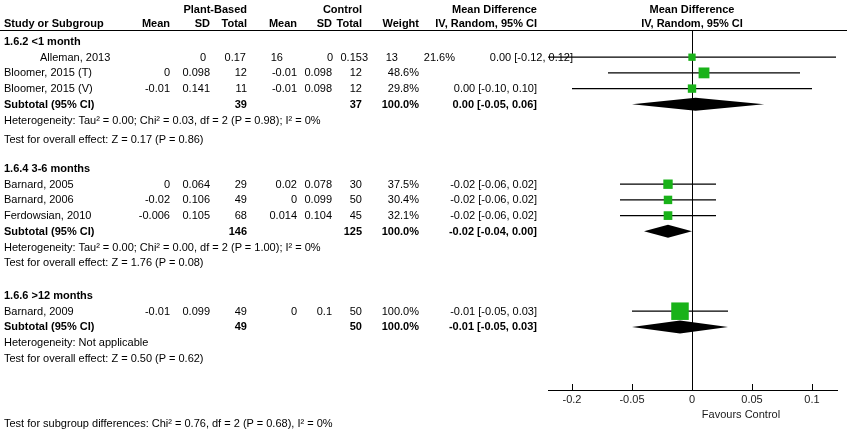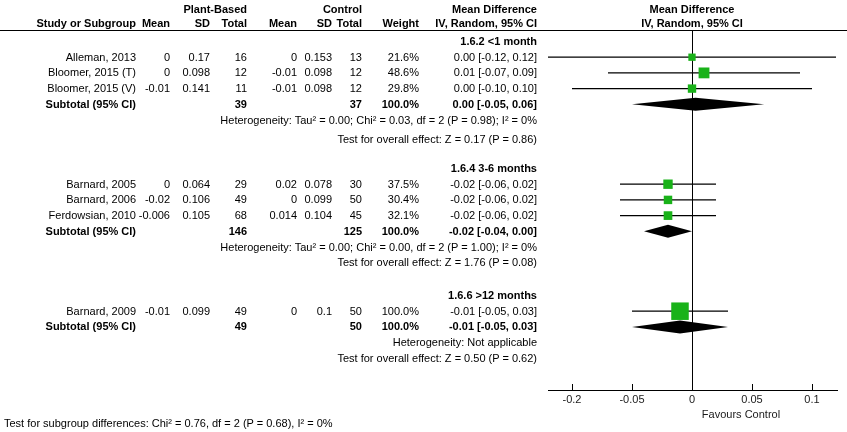--- a/index.html
+++ b/index.html
@@ -7,21 +7,21 @@
     position:relative;width:847px;height:432px;background:#ffffff;
     font-family:"Liberation Sans",sans-serif;font-size:11px;color:#000;
     overflow:hidden;
   }
   .grid-row{
     position:absolute;left:0;width:537px;height:15px;line-height:15px;
     display:grid;grid-template-columns:136px 34px 40px 37px 50px 35px 30px 57px 118px;
     white-space:nowrap;
   }
   .grid-row .cell{text-align:right;overflow:visible;}
-  .grid-row .c-study{text-align:right;padding-left:4px;}
+  .grid-row .c-study{text-align:left;padding-left:4px;}
   .bold{font-weight:bold;}
   .textrow{
     position:absolute;left:4px;height:15px;line-height:15px;white-space:nowrap;
   }
   .hdr-span{text-align:center;}
   .plot-hdr{
     position:absolute;left:692px;transform:translateX(-50%);
     font-weight:bold;white-space:nowrap;height:14px;line-height:14px;
   }
   .ticklabel{
@@ -59,41 +59,40 @@
     <span class="cell">IV, Random, 95% CI</span>
   </div>
 
   <div class="plot-hdr" style="top:2px;">Mean Difference</div>
   <div class="plot-hdr" style="top:16px;">IV, Random, 95% CI</div>
 
   <div id="table-layer">
       <div class="grid-row bold" style="top: 34px;">
         <span class="cell c-study" style="grid-column: 1 / -1;">1.6.2 &lt;1 month</span>
       </div>
-      <div class="grid-row" style="top: 49.7px;">
+      <div class="grid-row" style="top: 49.7px; padding-left: 36px;">
         <span class="cell c-study">Alleman, 2013</span>
         <span class="cell">0</span>
         <span class="cell">0.17</span>
         <span class="cell">16</span>
         <span class="cell">0</span>
         <span class="cell">0.153</span>
         <span class="cell">13</span>
         <span class="cell">21.6%</span>
         <span class="cell">0.00 [-0.12, 0.12]</span>
       </div>
       <div class="grid-row" style="top: 65.4px;">
         <span class="cell c-study">Bloomer, 2015 (T)</span>
         <span class="cell">0</span>
         <span class="cell">0.098</span>
         <span class="cell">12</span>
         <span class="cell">-0.01</span>
         <span class="cell">0.098</span>
         <span class="cell">12</span>
         <span class="cell">48.6%</span>
-        <span class="cell">0.01 [-0.07, 0.09]</span>
       </div>
       <div class="grid-row" style="top: 81.1px;">
         <span class="cell c-study">Bloomer, 2015 (V)</span>
         <span class="cell">-0.01</span>
         <span class="cell">0.141</span>
         <span class="cell">11</span>
         <span class="cell">-0.01</span>
         <span class="cell">0.098</span>
         <span class="cell">12</span>
         <span class="cell">29.8%</span>

